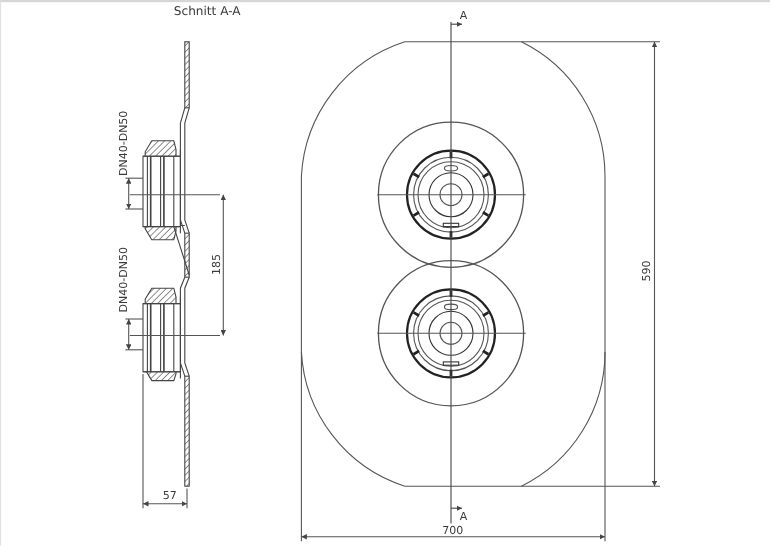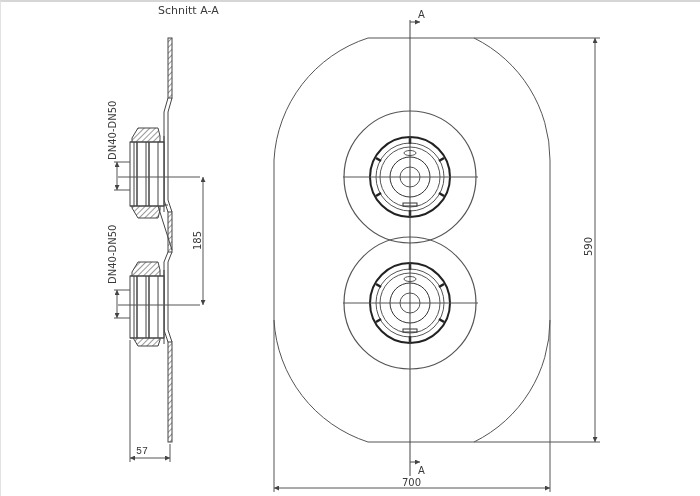--- a/index.html
+++ b/index.html
@@ -139,16 +139,16 @@
   </g>
 </svg>
 
 <span class="lbl" style="left:122px;top:5px;font-size:11px;margin-left:36px;">Schnitt A-A</span>
 <span class="lbl" style="left:418px;top:10px;">A</span>
 <span class="lbl" style="left:418px;top:466px;">A</span>
 
 <span class="lbl rot" style="left:108px;top:160px;">DN40-DN50</span>
 <span class="lbl rot" style="left:108px;top:284px;">DN40-DN50</span>
 <span class="lbl rot" style="left:193px;top:250px;">185</span>
-<span class="lbl" style="left:136px;top:447px;font-family:Liberation Mono, monospace;">57</span>
+<span class="lbl" style="left:148px;top:447px;">57</span>
 
 <span class="lbl" style="left:402px;top:478px;">700</span>
 <span class="lbl rot" style="left:584px;top:256px;">590</span>
 
 </body></html>

